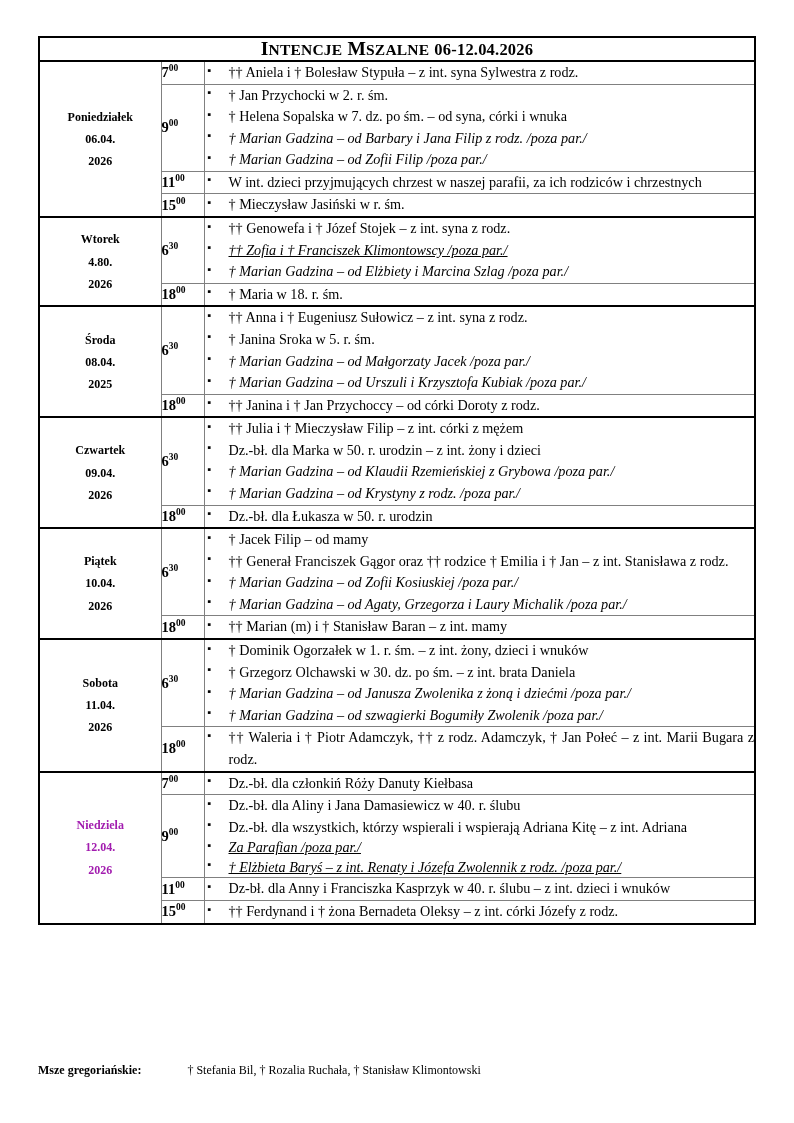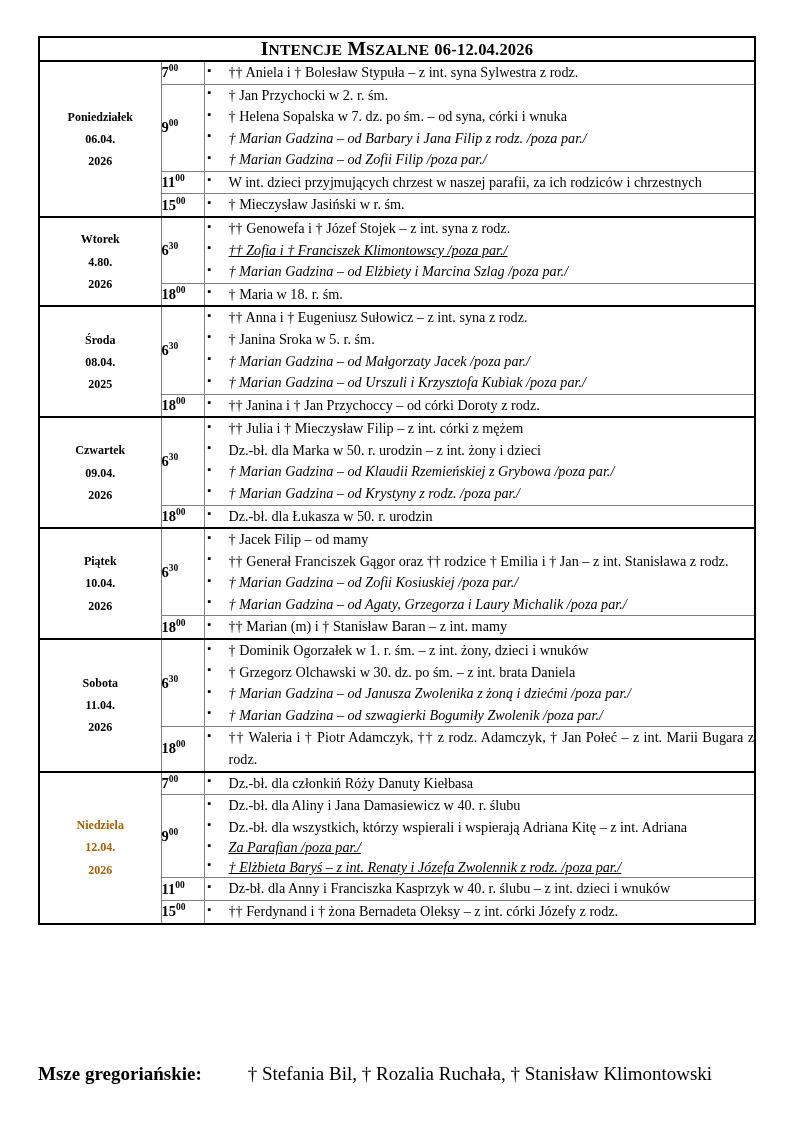--- a/index.html
+++ b/index.html
@@ -68,21 +68,21 @@
   td.day-cell {
     width: 122px;
     text-align: center;
     font-weight: bold;
     font-size: 12px;
     line-height: 1.85;
     border-left: none;
     padding: 2px 4px;
   }
   td.day-cell.sunday {
-    color: #a16207;
+    color: #a21caf;
     text-align: center;
   }
   .day-line { display: block; }
 
   
   td.time-cell {
     width: 43px;
     text-align: left;
     font-weight: bold;
     font-size: 14.5px;
@@ -132,21 +132,21 @@
   tr.day-start > td {
     border-top: 2px solid #000000;
   }
 
   
   .footer {
     position: absolute;
     left: 38px;
     top: 1063px;
     width: 718px;
-    font-size: 19px;
+    font-size: 12px;
     white-space: nowrap;
   }
   .footer .label {
     font-weight: bold;
     display: inline-block;
   }
   .footer .names {
     display: inline-block;
     margin-left: 46px;
   }

